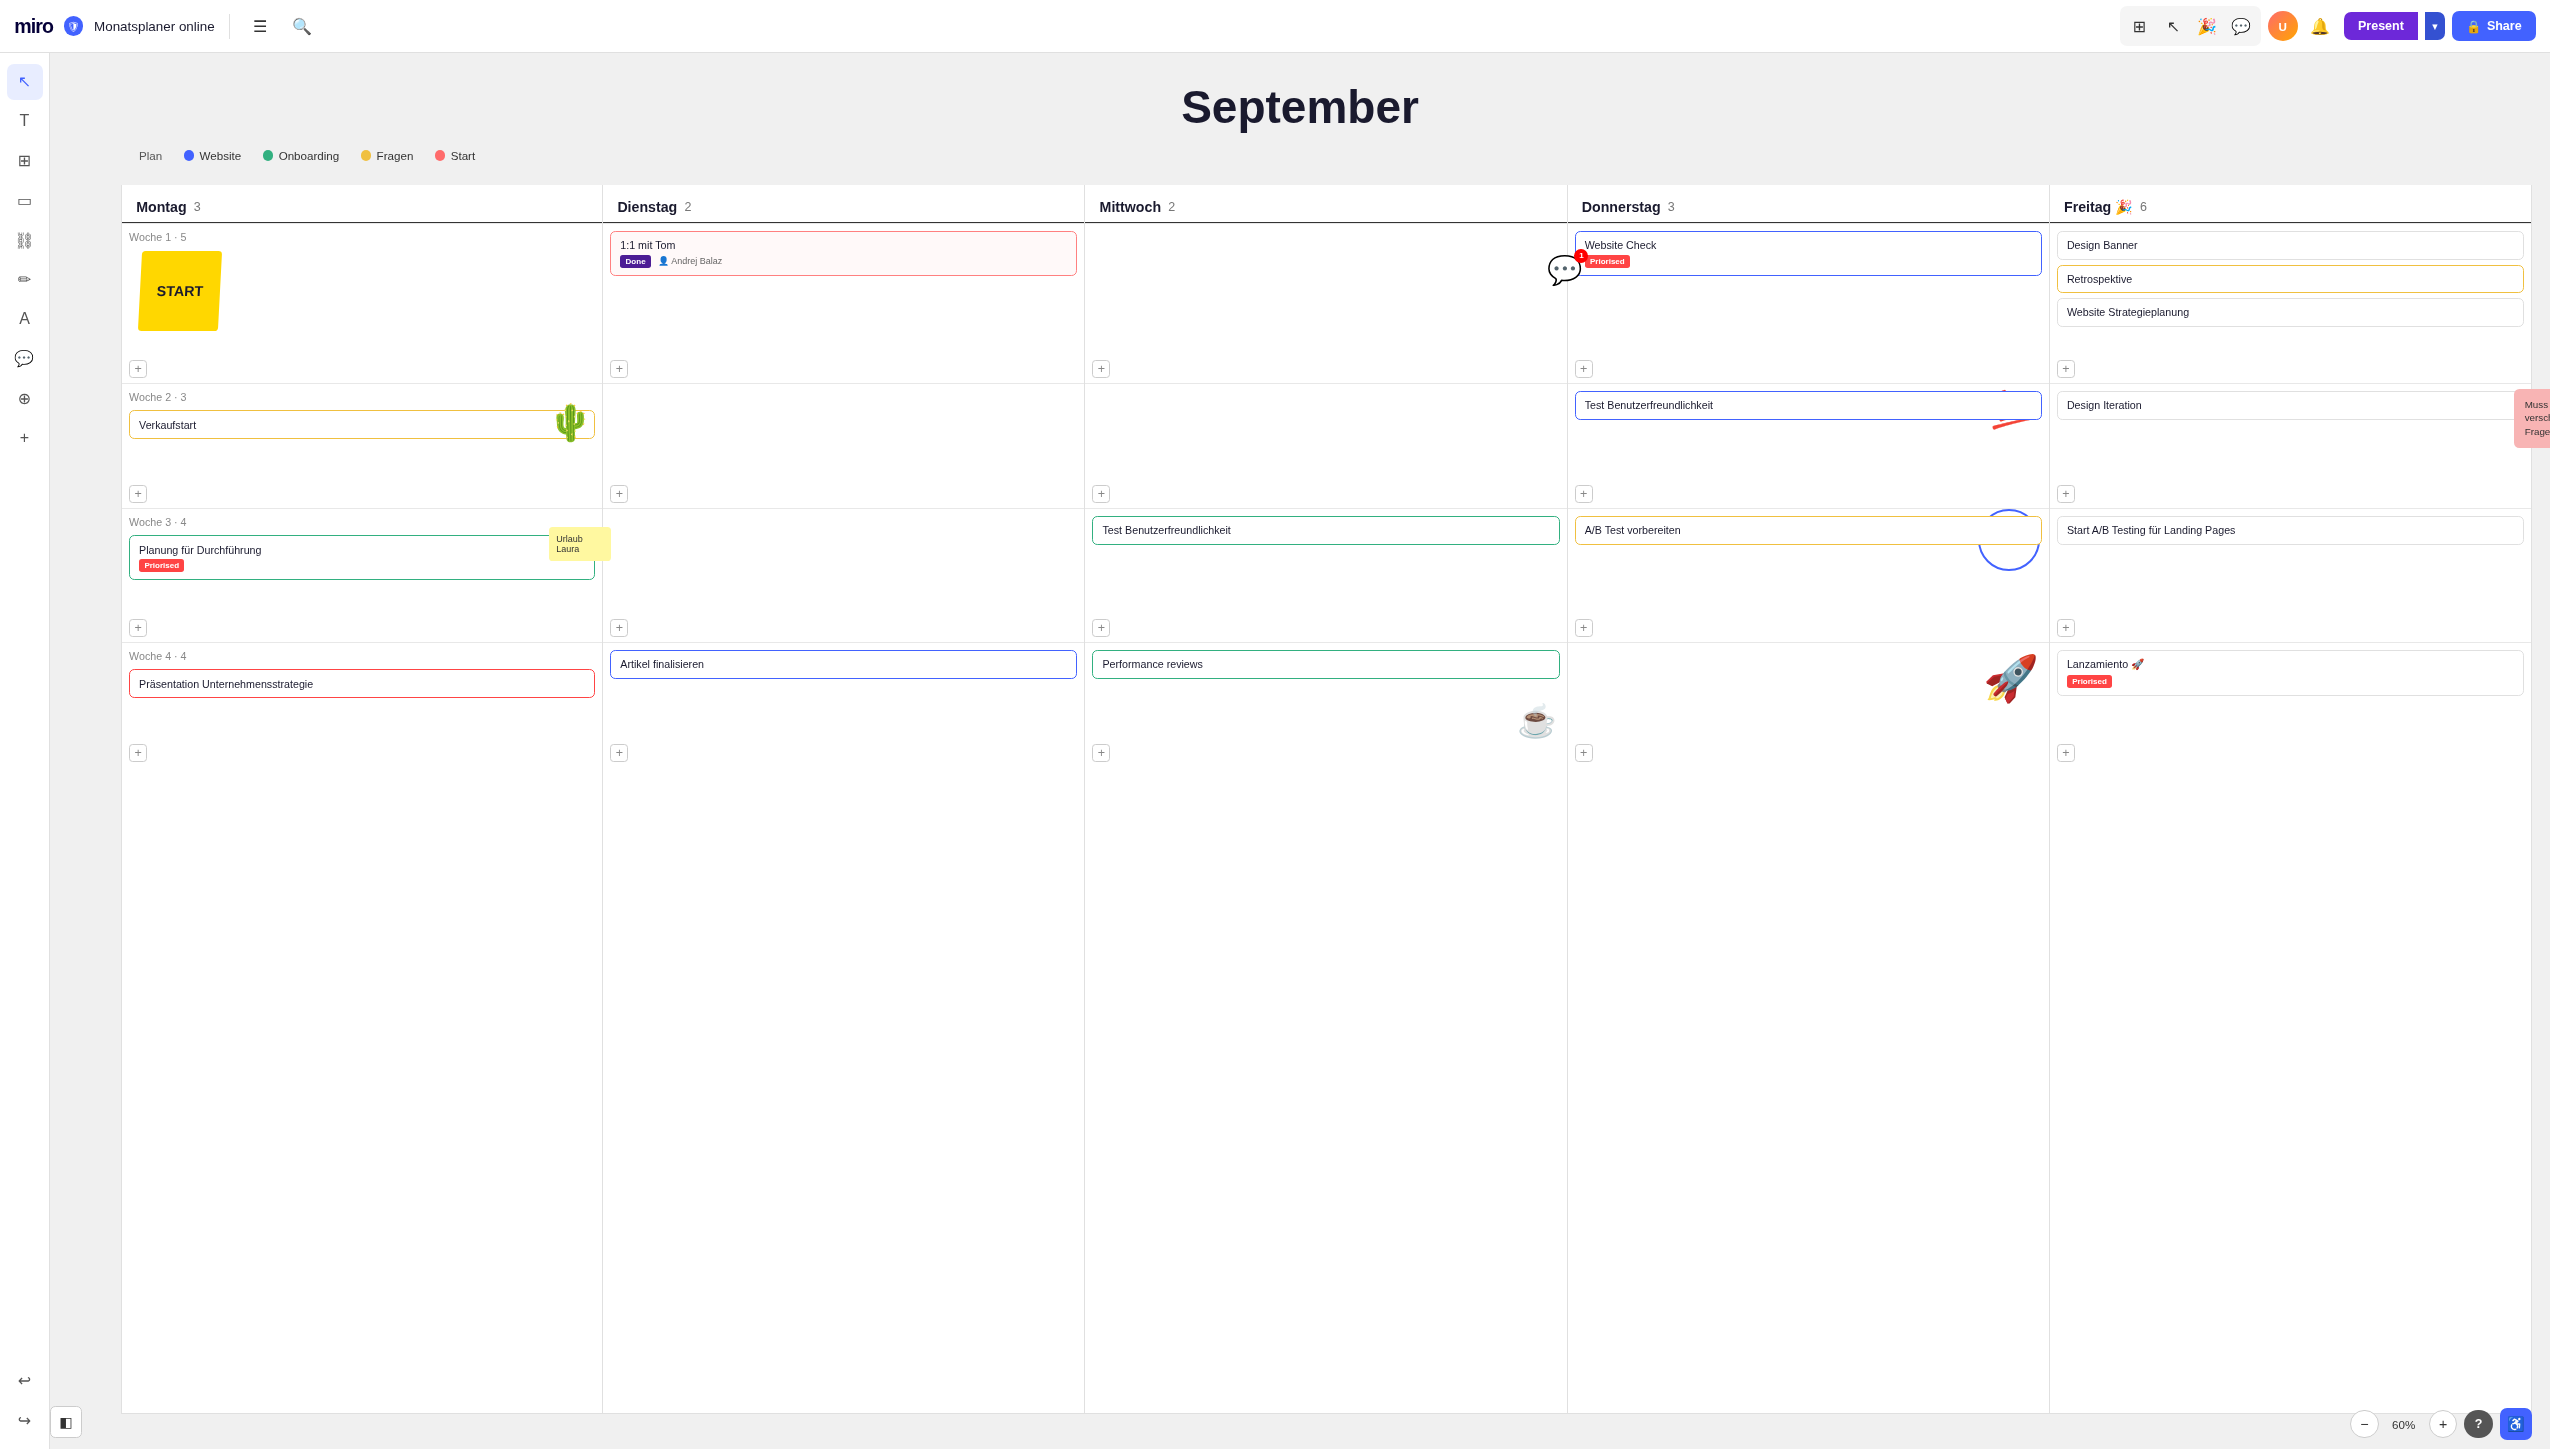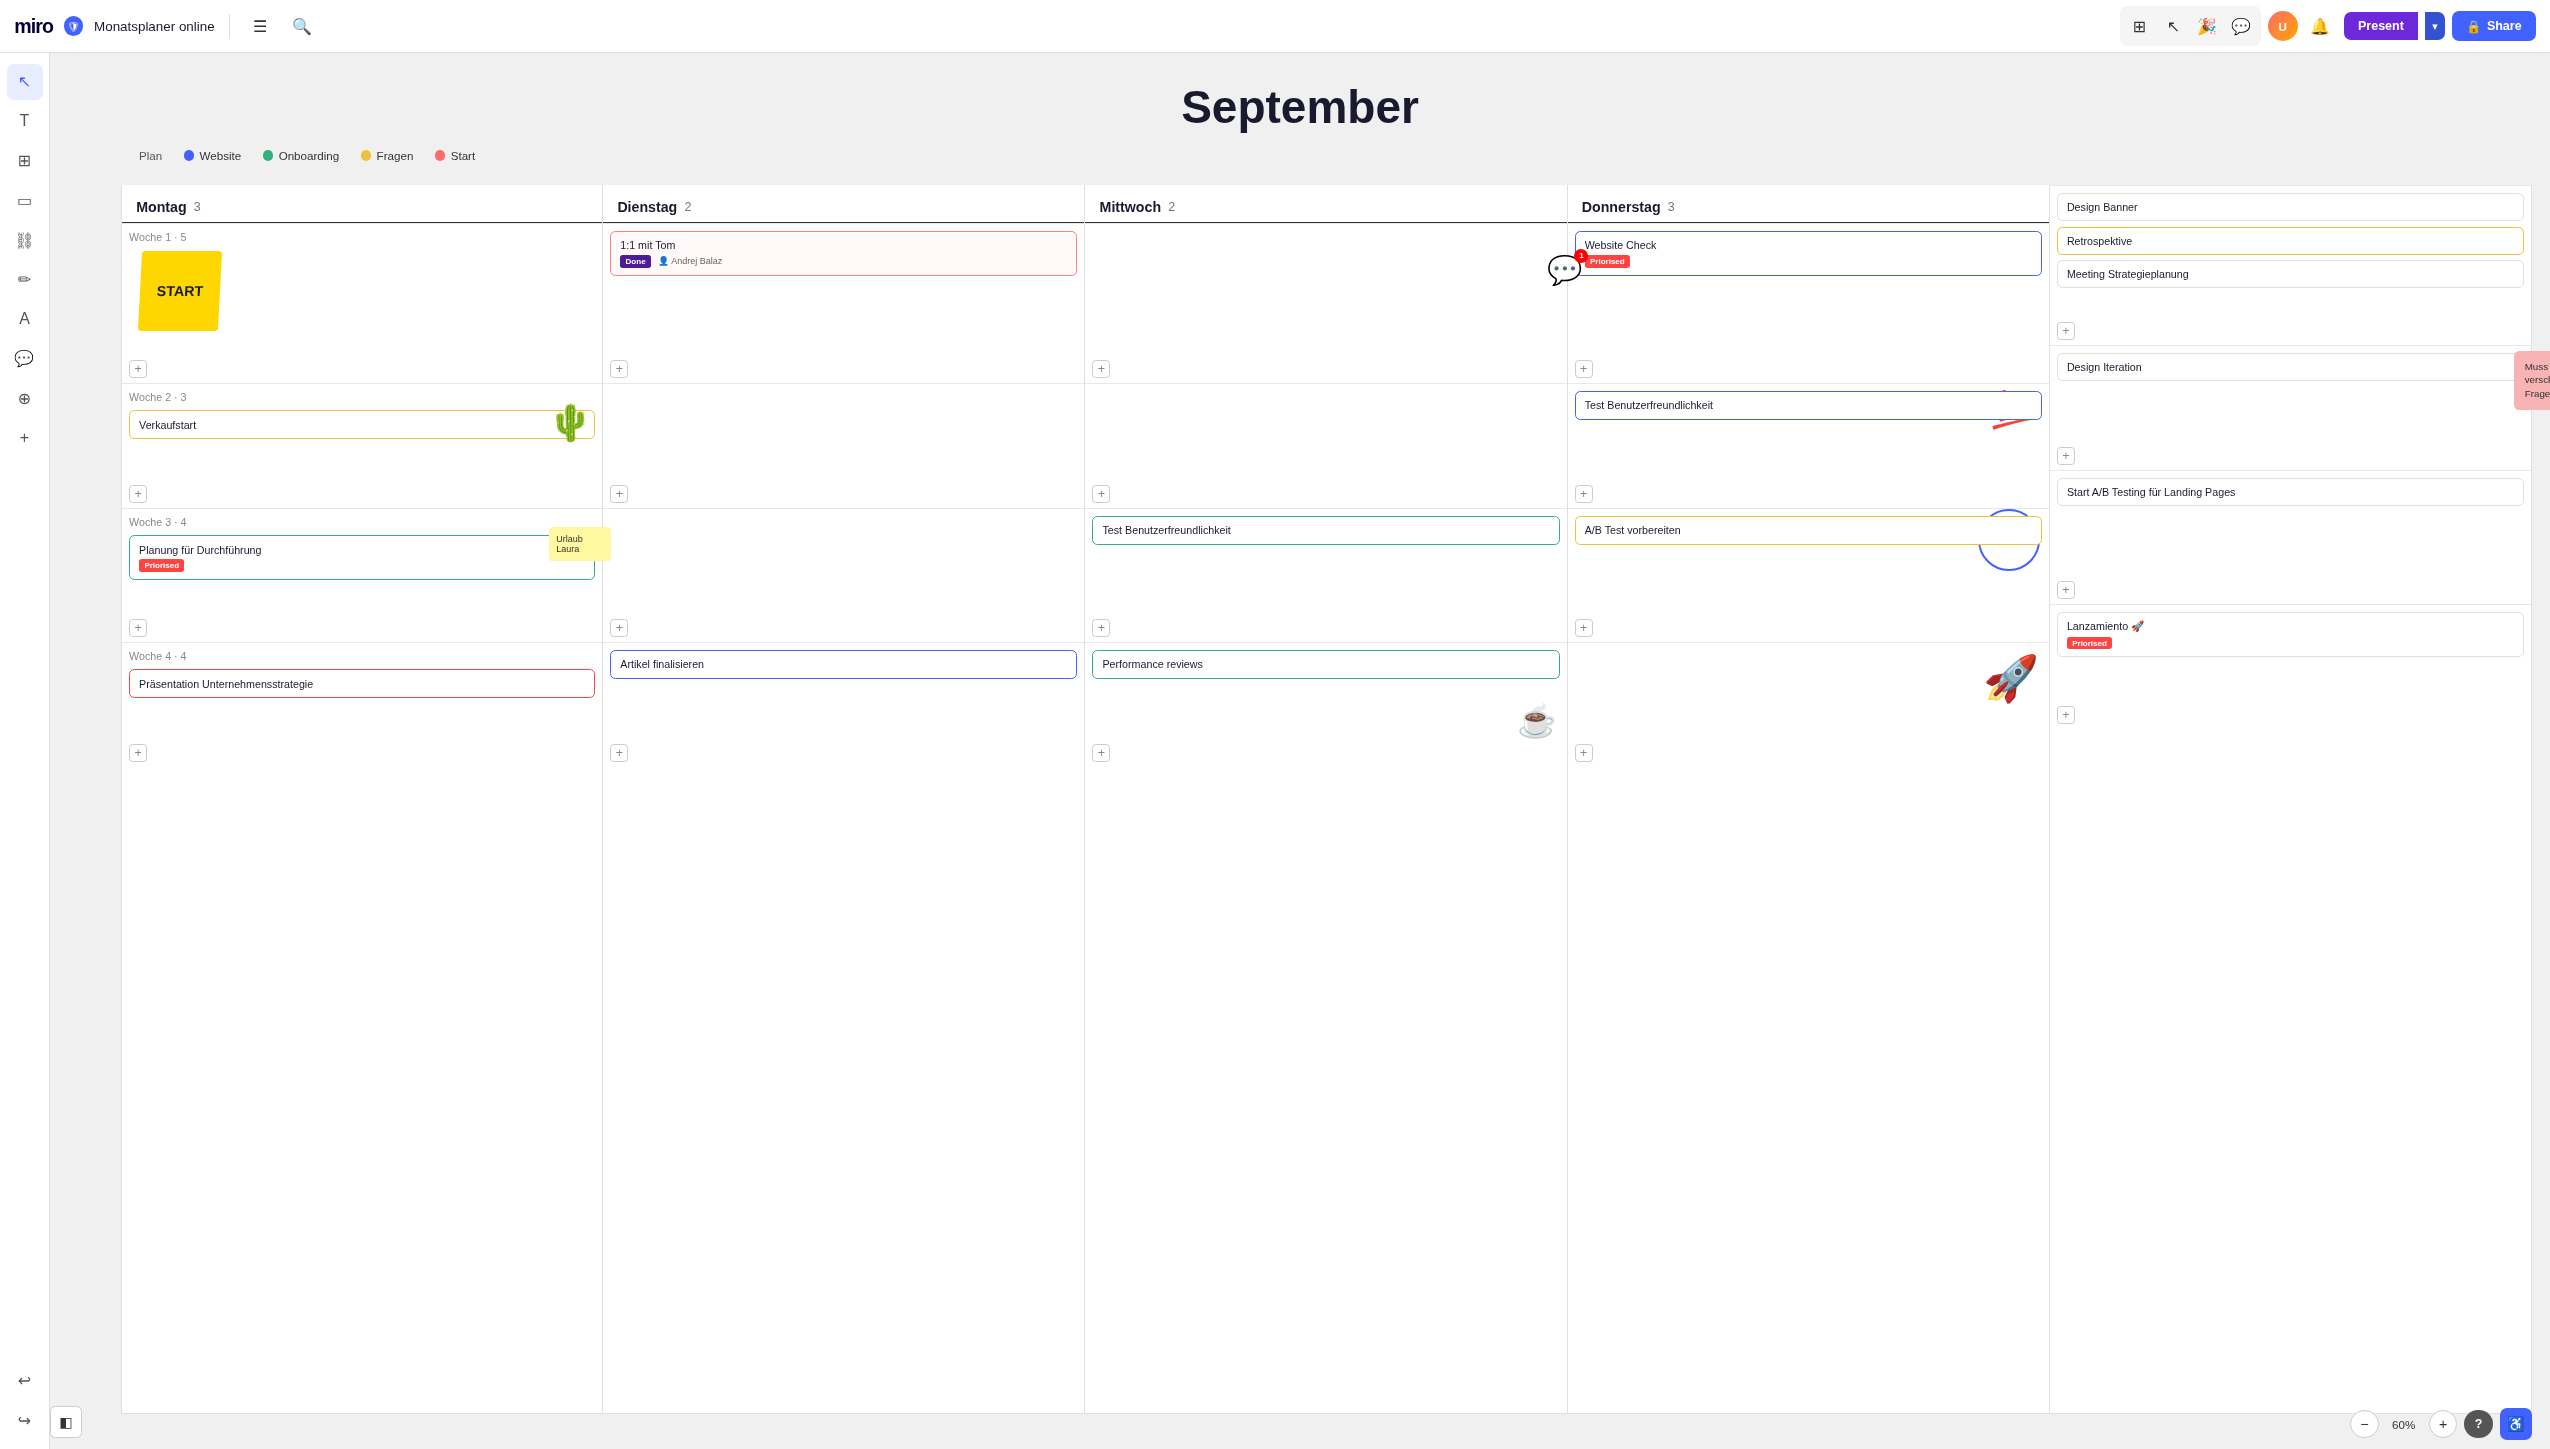--- a/index.html
+++ b/index.html
@@ -610,30 +610,34 @@
         </div>
 
         <div class="week-section" style="min-height:125px; position:relative;">
 
           <div style="position:absolute; right:9px; top:9px; font-size:45px;">🚀</div>
           <div class="add-btn">+</div>
         </div>
       </div>
 
       <div class="day-column">
+        <div class="day-header">
+          <span class="day-name">Freitag 🎉</span>
+          <span class="day-count">6</span>
+        </div>
 
         <div class="week-section" style="min-height:160px">
           <div class="task-card plain-border">
             <span class="task-title">Design Banner</span>
           </div>
           <div class="task-card yellow-border">
             <span class="task-title">Retrospektive</span>
           </div>
           <div class="task-card plain-border">
-            <span class="task-title">Meeting Strategieplanung</span>
+            <span class="task-title">Website Strategieplanung</span>
           </div>
           <div class="add-btn">+</div>
         </div>
 
         <div class="week-section" style="min-height:125px; position:relative;">
           <div class="task-card plain-border">
             <span class="task-title">Design Iteration</span>
           </div>
 
           <div class="callout" style="right:-125px; top:4.5px; width:142px;">Muss auf nächste Woche verschoben werden. Fragen an Anna</div>

